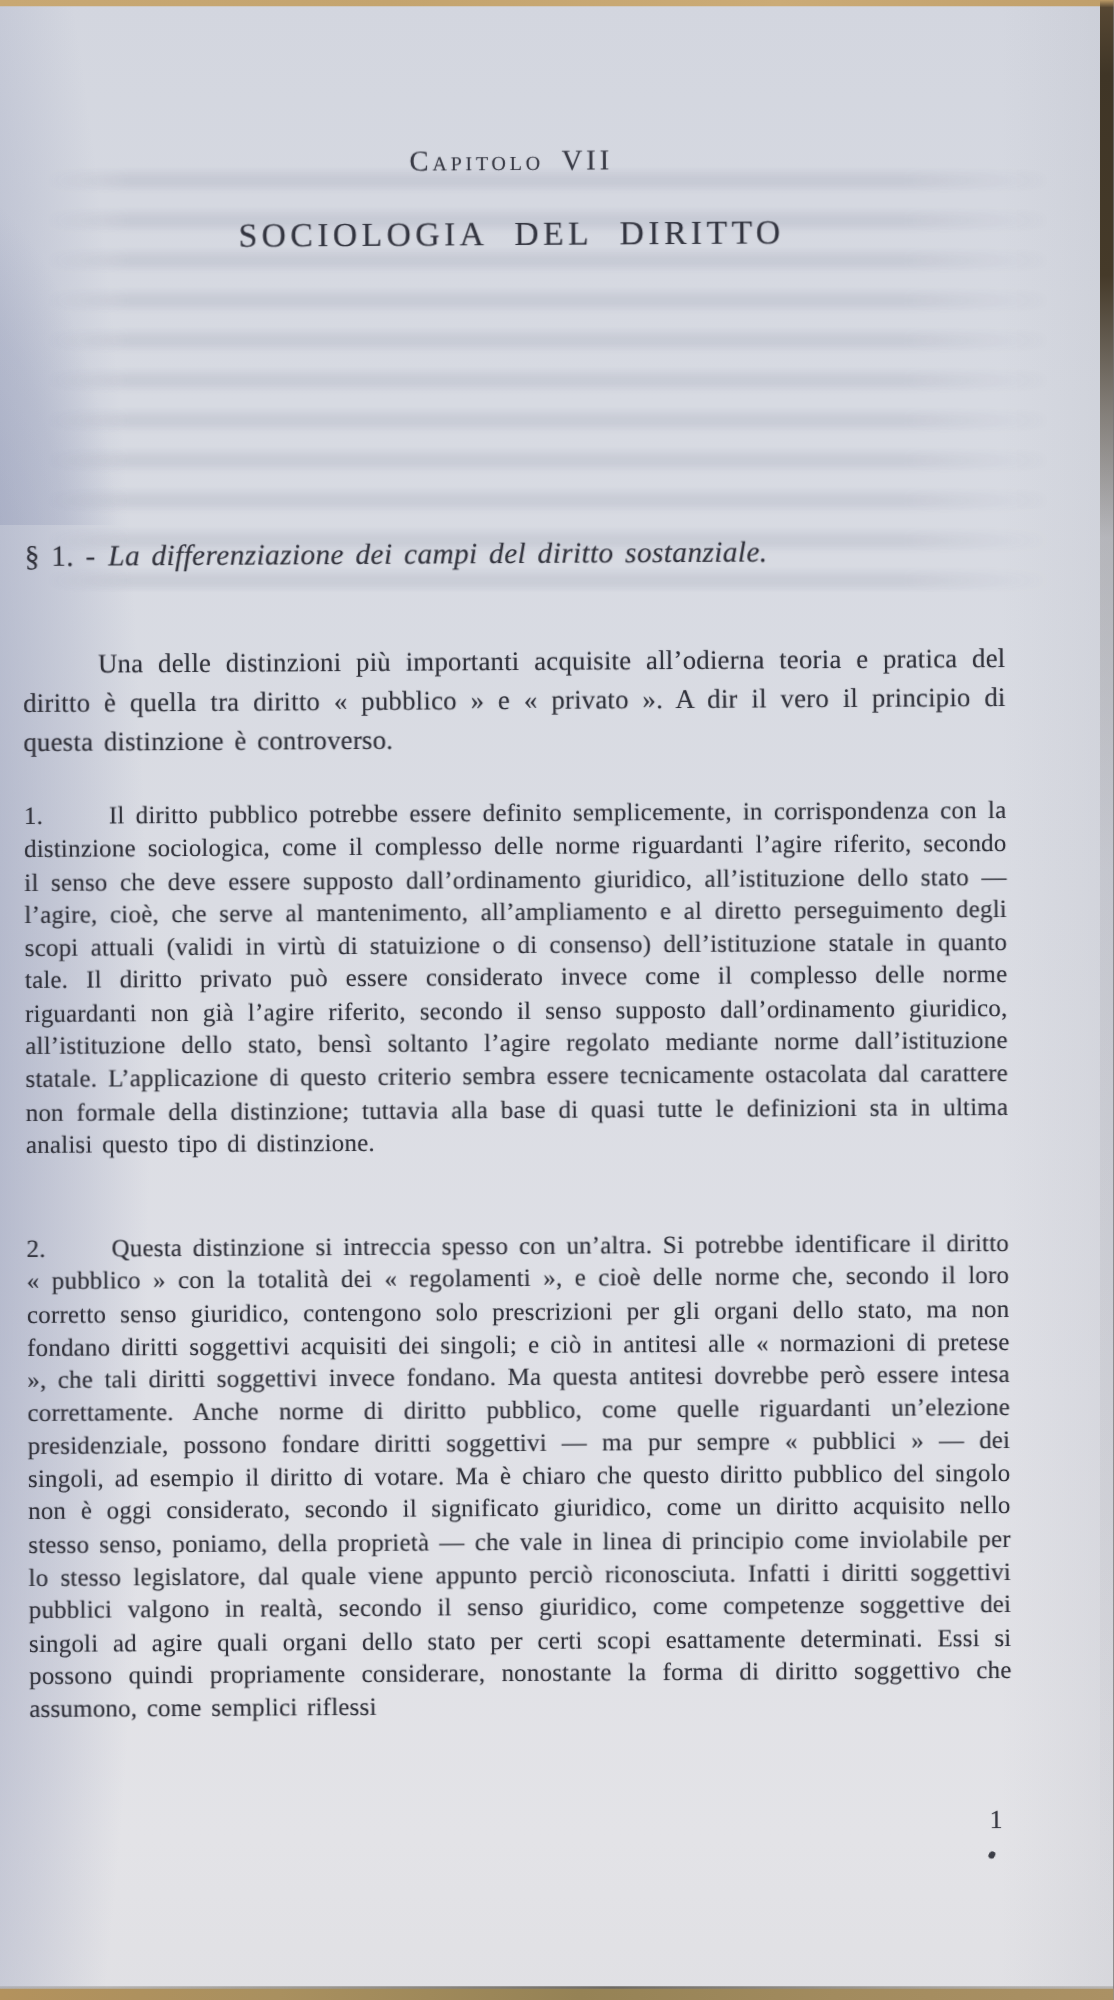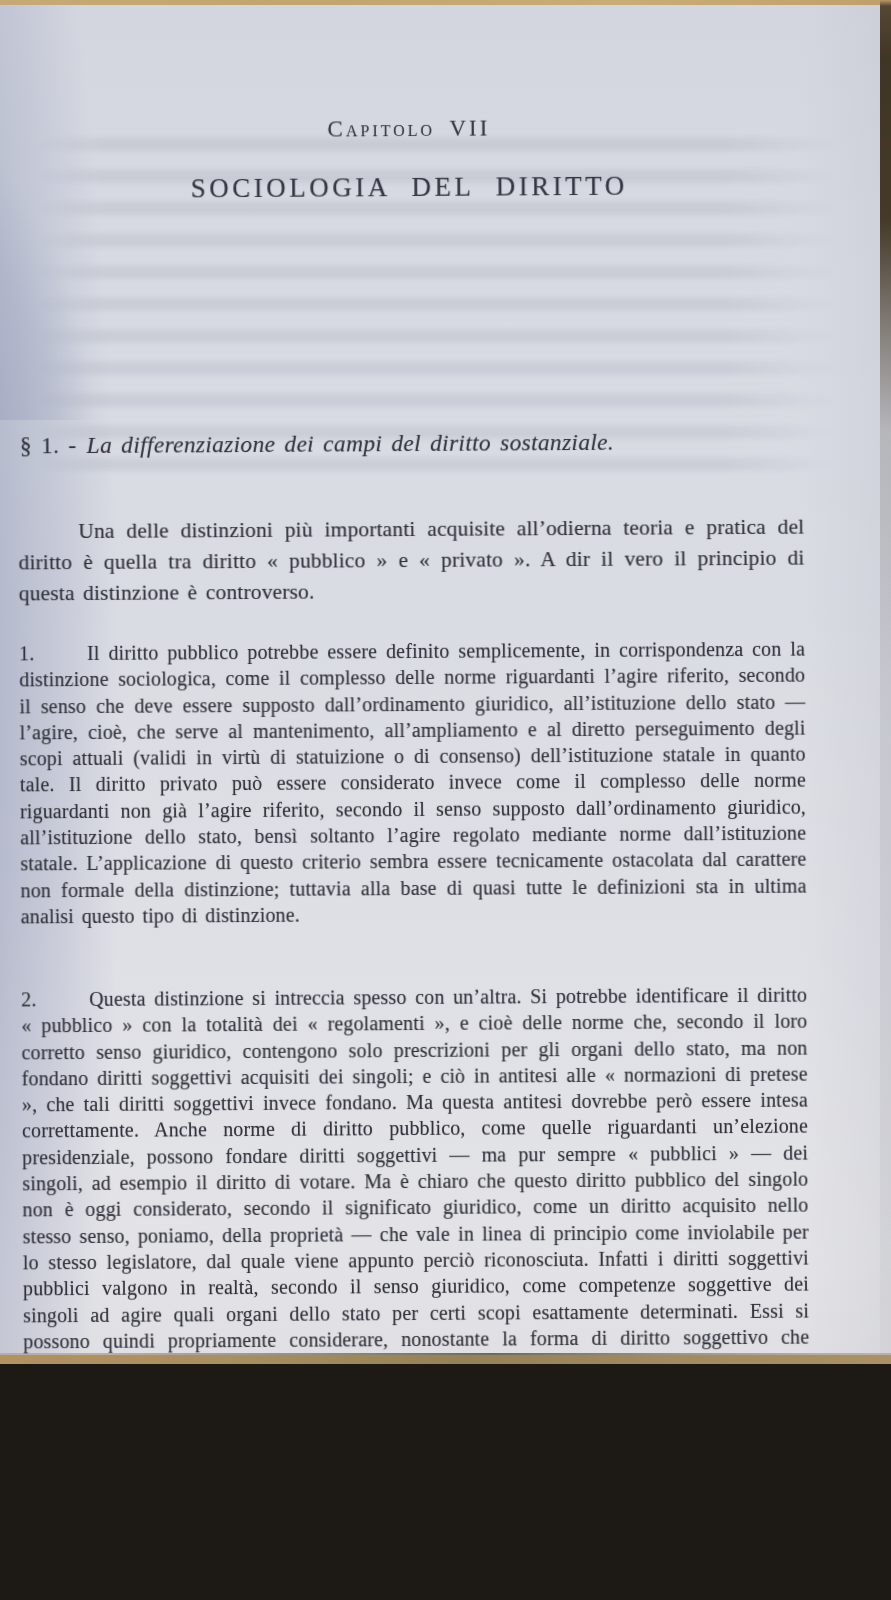--- a/index.html
+++ b/index.html
@@ -3,21 +3,21 @@
 <meta charset="utf-8">
 <style>
   html, body {
     margin: 0;
     padding: 0;
     background: #1d1a16;
   }
   #photo {
     position: relative;
     width: 891px;
-    height: 1364px;
+    height: 1600px;
     overflow: hidden;
     background:
       linear-gradient(180deg, #d3d6df 0%, #d7dae2 20%, #dadce3 45%, #dfe0e6 70%, #e3e3e7 92%, #e0e0e4 100%);
     font-family: "Liberation Serif", "DejaVu Serif", serif;
   }
 
   
   .left-shadow {
     position: absolute;
     left: 0; top: 0; bottom: 0;

